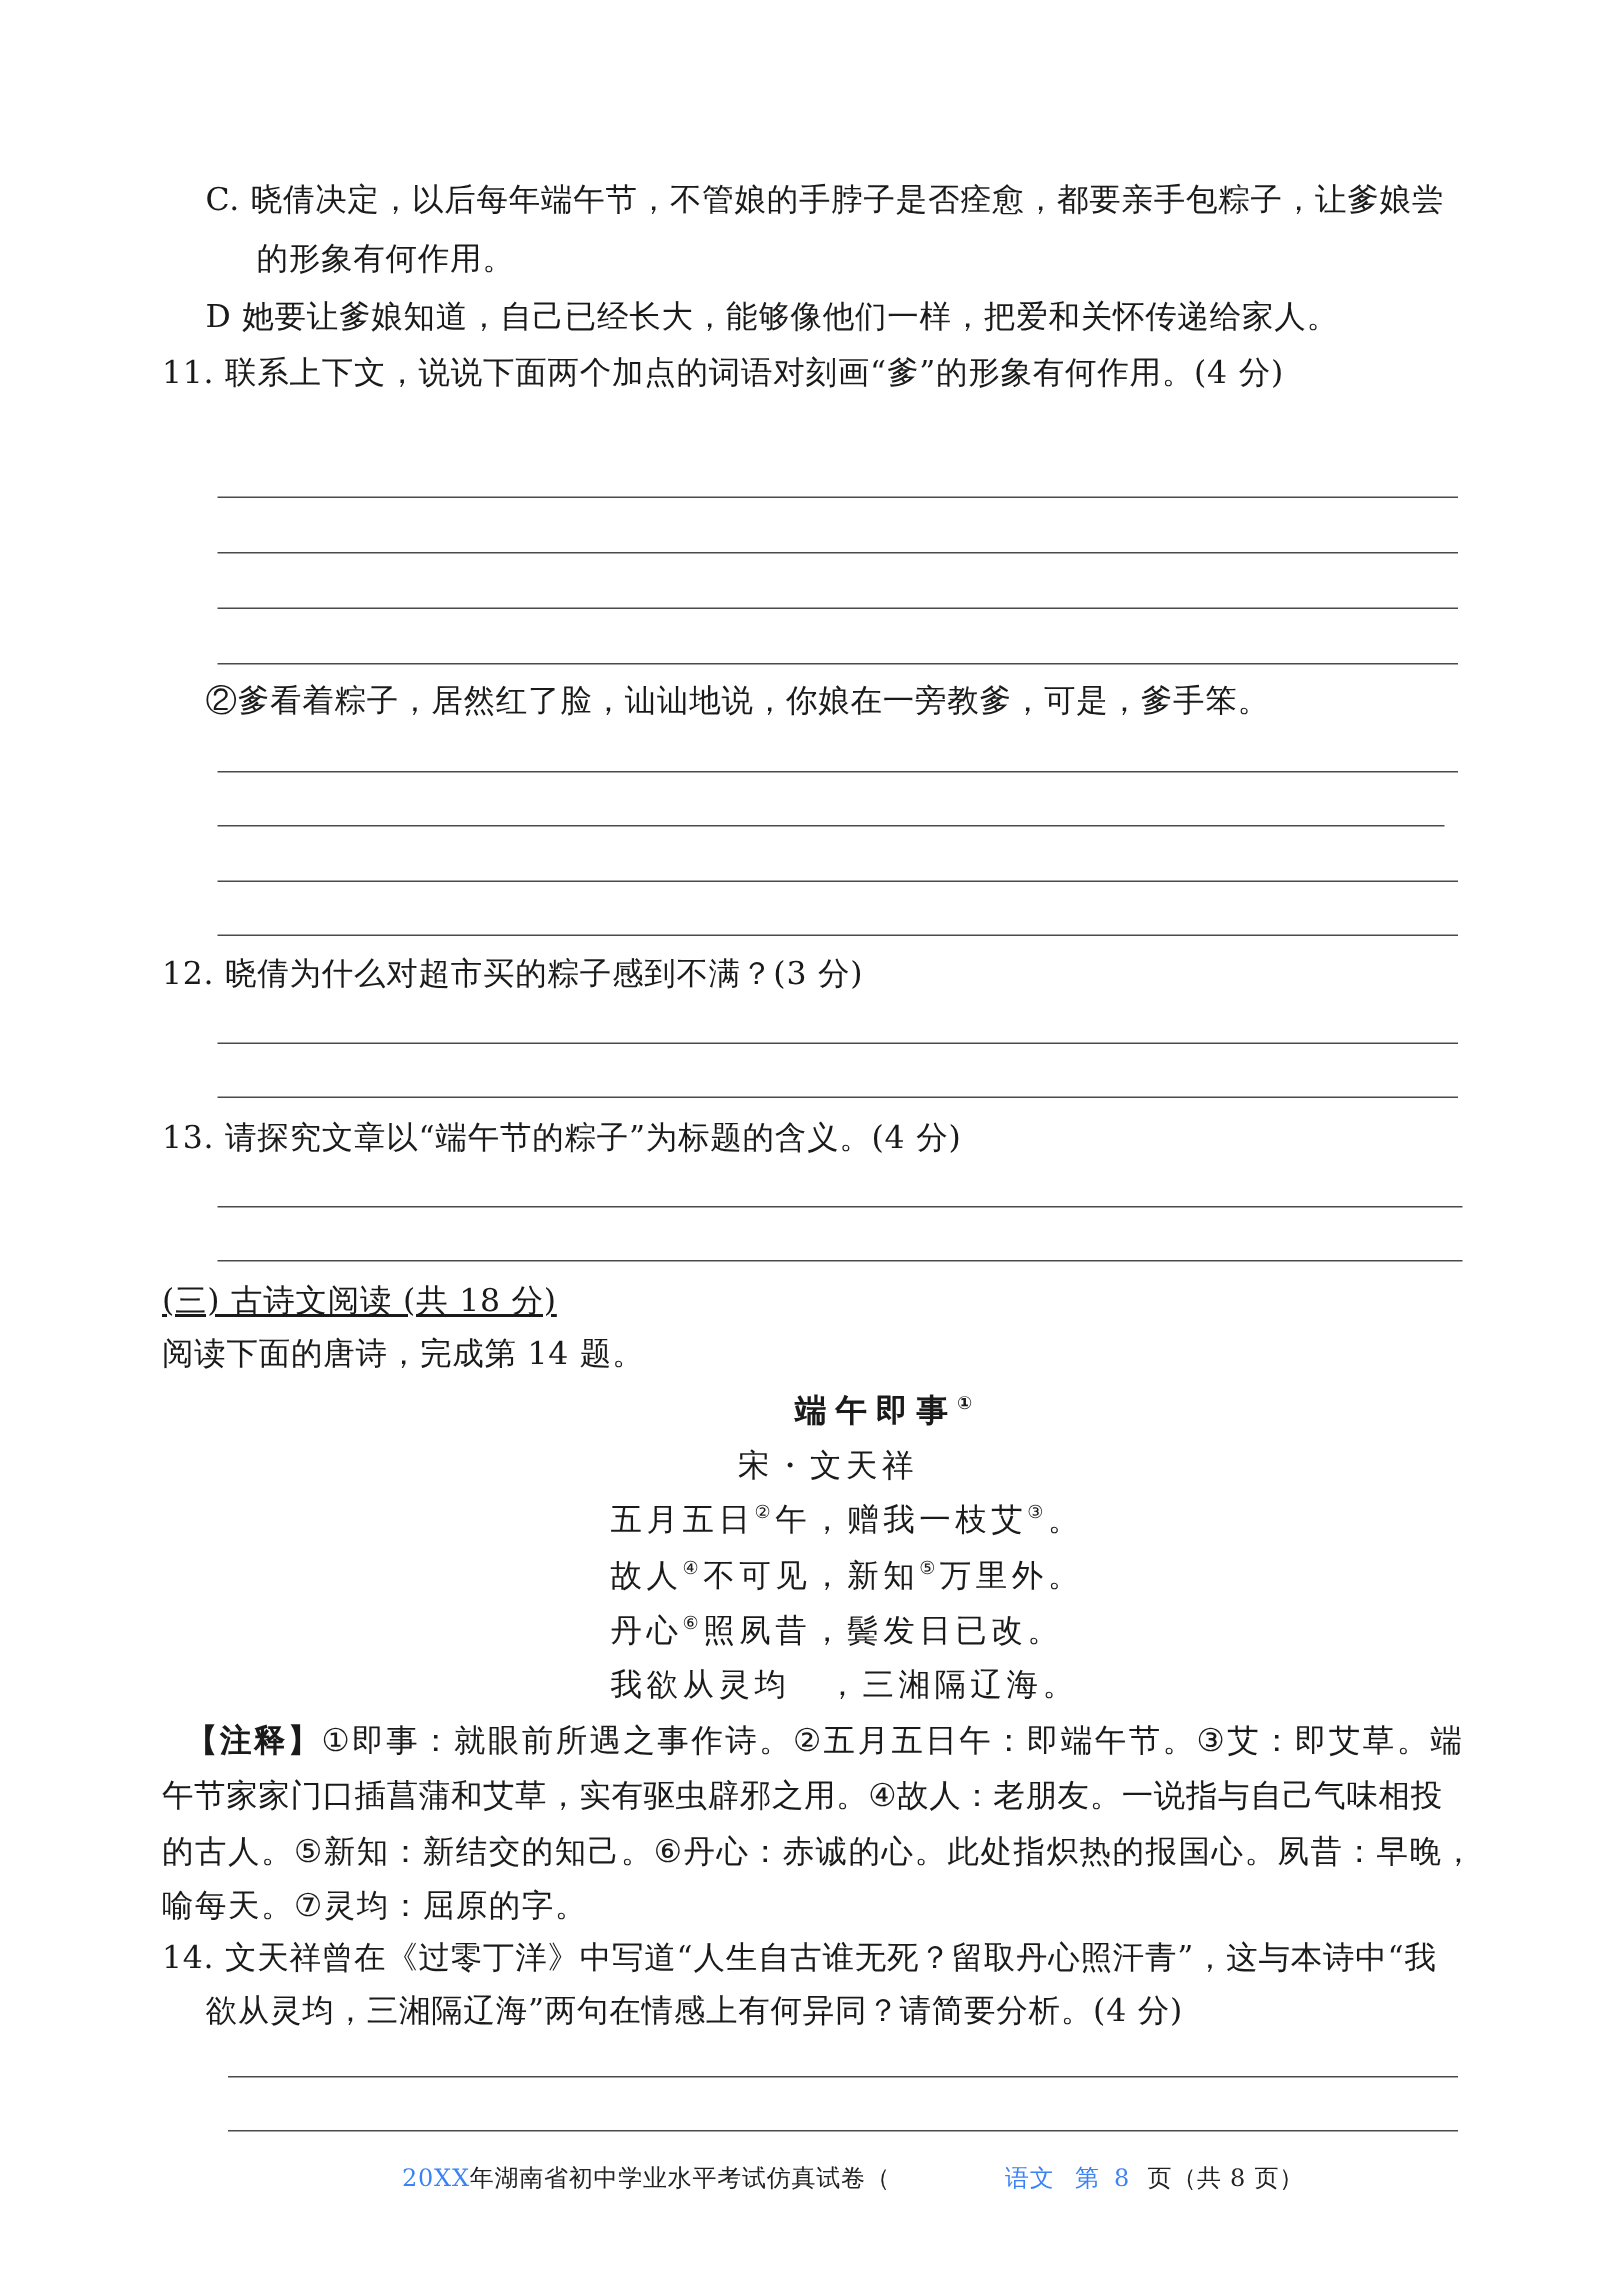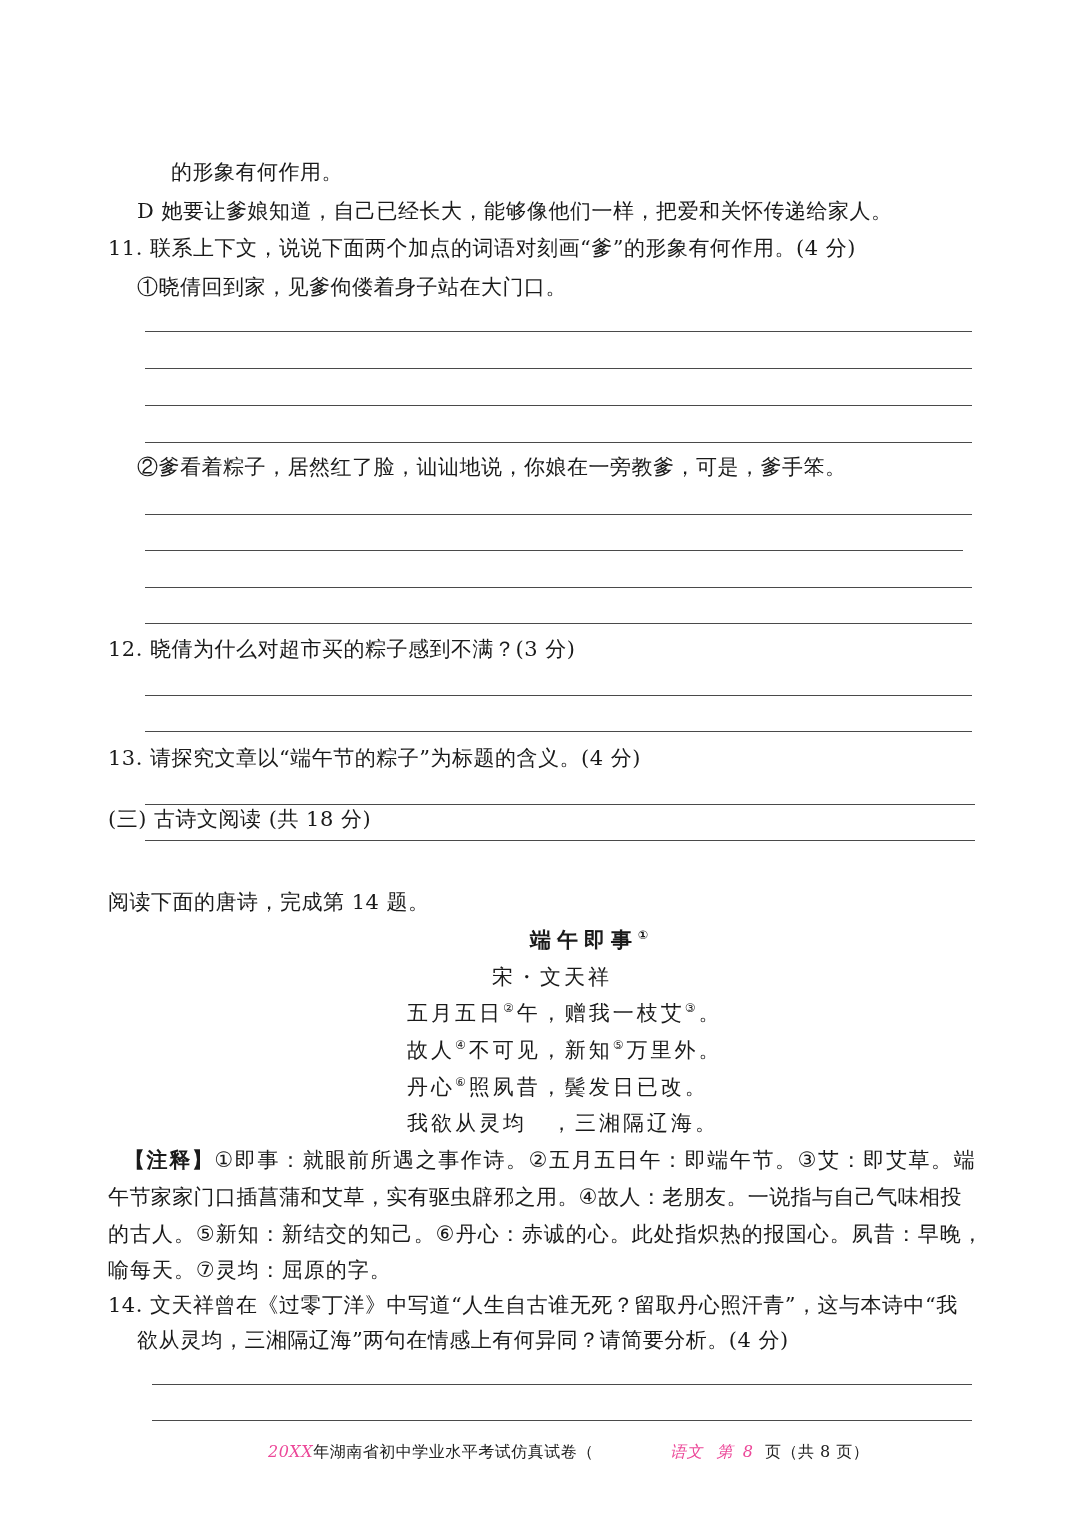--- a/index.html
+++ b/index.html
@@ -14,53 +14,53 @@
     font-size: 21px; line-height: 30px; letter-spacing: 0.5px;
   }
   .sans { font-family: "DejaVu Sans", "Liberation Sans", sans-serif; }
   .rule {
     position: absolute; height: 0; border-top: 1.6px solid #4a4a4a;
   }
   .title { font-weight: bold; letter-spacing: 6px; }
   .poem { letter-spacing: 3px; }
   .note-label { font-weight: bold; }
   .footer { font-size: 16px; line-height: 22px; letter-spacing: 0.5px; color: #222; }
-  .smudge { color: #ec4899; font-style: italic; }
+  .smudge { color: #3b82f6; }
   sup { font-size: 12px; vertical-align: super; line-height: 0; }
 </style>
 </head>
 <body>
 
 <div class="page">
 
+  <div class="line" style="left:137px;top:118px;">C. 晓倩决定，以后每年端午节，不管娘的手脖子是否痊愈，都要亲手包粽子，让爹娘尝</div>
   <div class="line" style="left:171px;top:157px;">的形象有何作用。</div>
   <div class="line" style="left:137px;top:196px;">D 她要让爹娘知道，自己已经长大，能够像他们一样，把爱和关怀传递给家人。</div>
 
   <div class="line" style="left:108px;top:233px;">11. 联系上下文，说说下面两个加点的词语对刻画“爹”的形象有何作用。(4 分)</div>
-  <div class="line" style="left:137px;top:272px;">①晓倩回到家，见爹佝偻着身子站在大门口。</div>
   <div class="rule" style="left:145px;top:331px;width:827px;"></div>
   <div class="rule" style="left:145px;top:368px;width:827px;"></div>
   <div class="rule" style="left:145px;top:405px;width:827px;"></div>
   <div class="rule" style="left:145px;top:442px;width:827px;"></div>
 
   <div class="line" style="left:137px;top:452px;">②爹看着粽子，居然红了脸，讪讪地说，你娘在一旁教爹，可是，爹手笨。</div>
   <div class="rule" style="left:145px;top:514px;width:827px;"></div>
   <div class="rule" style="left:145px;top:550px;width:818px;"></div>
   <div class="rule" style="left:145px;top:587px;width:827px;"></div>
   <div class="rule" style="left:145px;top:623px;width:827px;"></div>
 
   <div class="line" style="left:108px;top:634px;">12. 晓倩为什么对超市买的粽子感到不满？(3 分)</div>
   <div class="rule" style="left:145px;top:695px;width:827px;"></div>
   <div class="rule" style="left:145px;top:731px;width:827px;"></div>
 
   <div class="line" style="left:108px;top:743px;">13. 请探究文章以“端午节的粽子”为标题的含义。(4 分)</div>
   <div class="rule" style="left:145px;top:804px;width:830px;"></div>
   <div class="rule" style="left:145px;top:840px;width:830px;"></div>
 
-  <div class="line" style="left:108px;top:804px;">(三) 古诗文阅读 (共 18 分)</div>
+  <div class="line" style="left:108px;top:852px;text-decoration:underline;">(三) 古诗文阅读 (共 18 分)</div>
   <div class="line" style="left:108px;top:887px;">阅读下面的唐诗，完成第 14 题。</div>
 
   <div class="line title sans" style="left:486px;top:925px;margin-left:44px;">
     <span>端午即事</span><sup>①</sup>
   </div>
   <div class="line poem sans" style="left:492px;top:962px;">宋・文天祥</div>
 
   <div class="line poem sans" style="left:407px;top:998px;">
     <span>五月五日</span><sup>②</sup><span>午，赠我一枝艾</span><sup>③</sup><span>。</span>
   </div>

